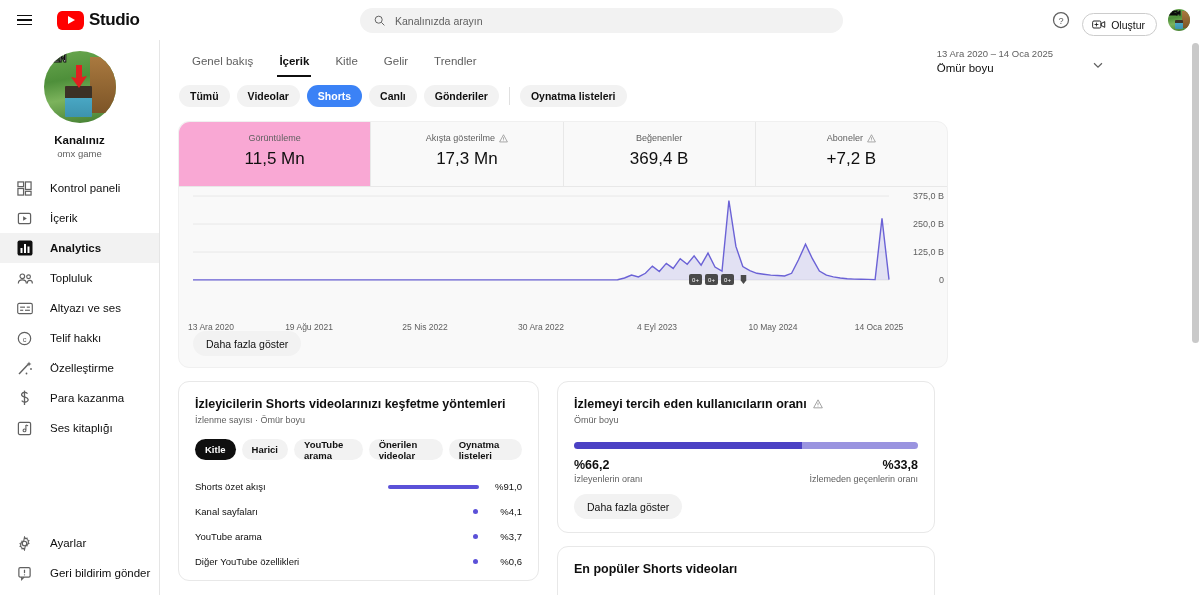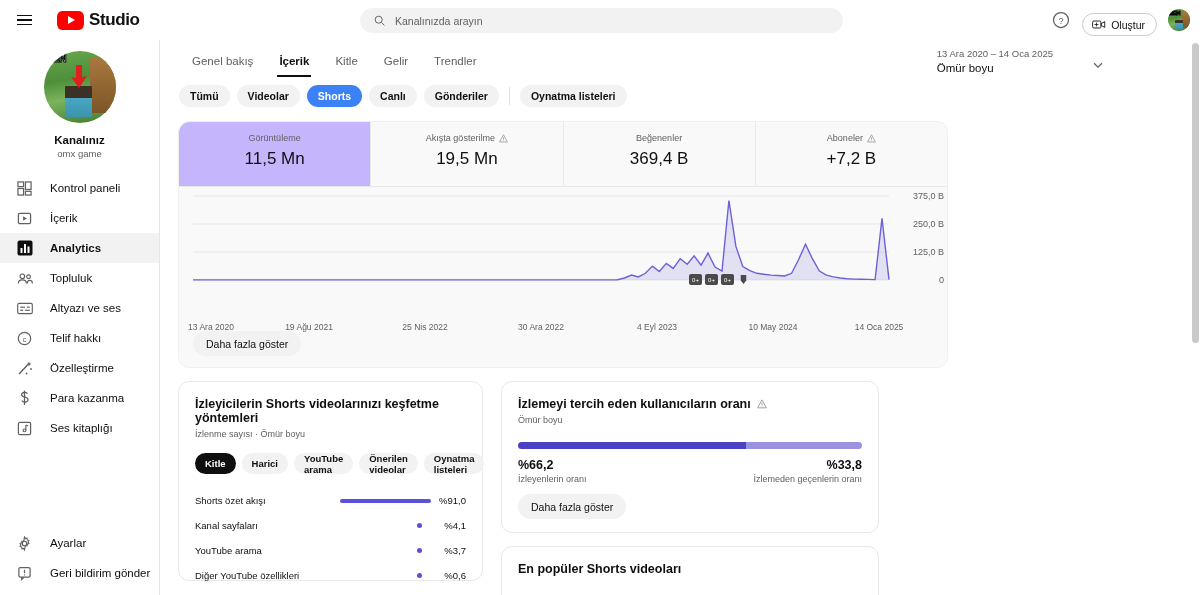--- a/index.html
+++ b/index.html
@@ -158,21 +158,21 @@
 
   .metrics { display: flex; height: 65px; border-bottom: 1px solid #e8e8e8; }
   .metric {
     flex: 1; display: flex; flex-direction: column;
     align-items: center; justify-content: flex-start;
     padding-top: 11px; cursor: pointer;
     border-right: 1px solid #e8e8e8;
     position: relative;
   }
   .metric:last-child { border-right: none; }
-  .metric.selected { background: #c4b5fd; border-top-left-radius: 11px; }
+  .metric.selected { background: #f9a8d4; border-top-left-radius: 11px; }
   .m-label { font-size: 9px; color: #606060; display: flex; align-items: center; gap: 4px; }
   .m-value { font-size: 17px; margin-top: 6px; color: #0f0f0f; }
   .warn-ico { width: 9px; height: 9px; }
 
   .chartwrap { position: absolute; left: 0; top: 66px; width: 770px; height: 130px; }
   .chart-svg { position: absolute; left: 0; top: 0; }
   .ylabels { position: absolute; right: 5px; top: 0; width: 54px; height: 100%; }
   .ylabel { position: absolute; font-size: 9px; color: #606060; right: 0; }
   .xlabels { position: absolute; left: 0; bottom: -18px; width: 770px; height: 14px; }
   .xlabel { position: absolute; font-size: 8.5px; color: #606060; transform: translateX(-50%); white-space: nowrap; }
@@ -188,21 +188,21 @@
     height: 25px; padding: 0 13px; border-radius: 13px;
     background: #f2f2f2; border: none;
     font-size: 10.5px; font-family: "Liberation Sans", sans-serif;
     color: #0f0f0f; cursor: pointer;
     display: inline-flex; align-items: center;
   }
   .bc-footer { position: absolute; left: 14px; bottom: 11px; }
 
   
   .row2 { display: flex; gap: 18px; padding: 13px 18px 0 18px; }
-  .card-a { width: 305px; height: 200px; position: relative; padding: 15px 16px 0 16px; background:#fff; border:1px solid #e8e8e8; border-radius:11px;}
+  .card-a { width: 361px; height: 200px; position: relative; padding: 15px 16px 0 16px; background:#fff; border:1px solid #e8e8e8; border-radius:11px;}
   .card-b { width: 378px; height: 152px; position: relative; padding: 15px 16px 0 16px; background:#fff; border:1px solid #e8e8e8; border-radius:11px;}
   .card-c { width: 378px; height: 60px; position: relative; padding: 15px 16px 0 16px; background:#fff; border:1px solid #e8e8e8; border-radius:11px; margin-top:13px;}
   .col-right { display: flex; flex-direction: column; }
 
   .card-title { font-size: 12.5px; font-weight: bold; color: #0f0f0f; display: flex; align-items: center; gap: 6px; }
   .card-sub { font-size: 9px; color: #606060; margin-top: 4px; }
 
   .subchips { display: flex; gap: 6px; margin-top: 14px; }
   .subchip {
     height: 21px; padding: 0 10px; border-radius: 11px;
@@ -459,21 +459,21 @@
       </div>
       <div class="metric">
         <div class="m-label">
           <span>Akışta gösterilme</span>
           <svg class="warn-ico" viewBox="0 0 12 12">
             <path d="M6 1 L11.2 10.6 L0.8 10.6 Z" fill="none" stroke="#909090" stroke-width="1"></path>
             <line x1="6" y1="4.4" x2="6" y2="7.6" stroke="#909090" stroke-width="1"></line>
             <circle cx="6" cy="9.1" r="0.5" fill="#909090"></circle>
           </svg>
         </div>
-        <div class="m-value">19,5 Mn</div>
+        <div class="m-value">17,3 Mn</div>
       </div>
       <div class="metric">
         <div class="m-label">
           <span>Beğenenler</span>
         </div>
         <div class="m-value">369,4 B</div>
       </div>
       <div class="metric">
         <div class="m-label">
           <span>Aboneler</span>

